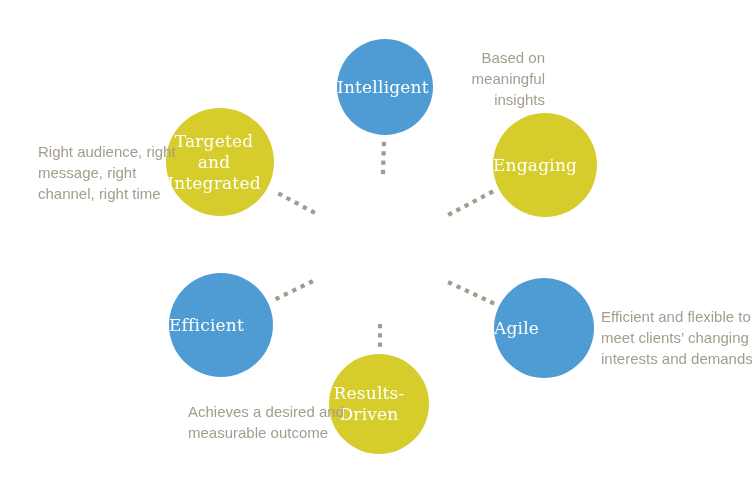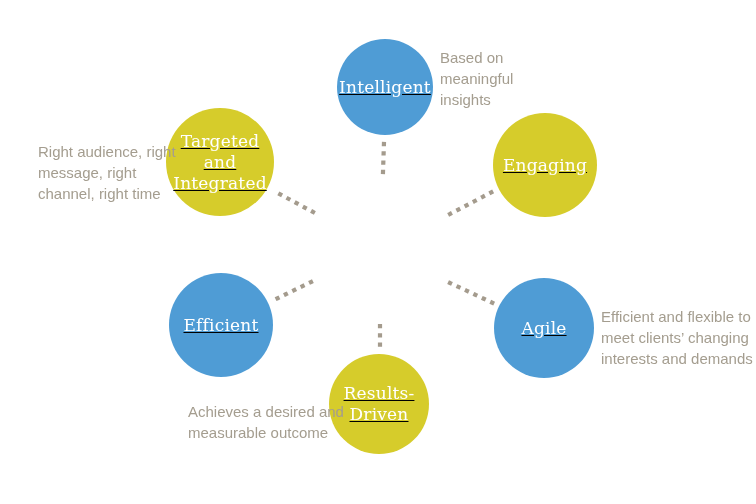--- a/index.html
+++ b/index.html
@@ -20,23 +20,21 @@
     fill: none;
     stroke-width: 4.2;
     stroke-linecap: square;
     stroke-dasharray: 0.1 9.2;
   }
   .node {
     position: absolute;
     border-radius: 50%;
     display: flex;
     align-items: center;
-    justify-content: center;
     text-align: center;
-    text-decoration: underline;
   }
   .node-label {
     font-family: "DejaVu Serif", serif;
     color: #ffffff;
     font-size: 17px;
     line-height: 21px;
     letter-spacing: 0.2px;
   }
   .center-label {
     font-size: 23px;
@@ -85,21 +83,21 @@
   </div>
 
   <div class="node" style="left: 169px; top: 273px; width: 104px; height: 104px; background: rgb(79, 156, 213);">
     <span class="node-label">Efficient</span>
   </div>
 
   <div class="node" style="left: 166px; top: 108px; width: 108px; height: 108px; background: rgb(214, 204, 43);">
     <span class="node-label lbl-narrow">Targeted and Integrated</span>
   </div>
 
-  <div class="desc" style="left:440px; top:47px; width:105px;">Based on meaningful insights</div>
+  <div class="desc" style="left:440px; top:47px; width:105px;text-align:right;">Based on meaningful insights</div>
 
 
   <div class="desc" style="left:601px; top:306px; width:158px;">Efficient and flexible to meet clients’ changing interests and demands</div>
 
   <div class="desc" style="left:168px; top:401px; width:185px;margin-left:20px;">Achieves a desired and measurable outcome</div>
 
 
   <div class="desc" style="left:38px; top:141px; width:140px;">Right audience, right message, right channel, right time</div>
 
 </div>

